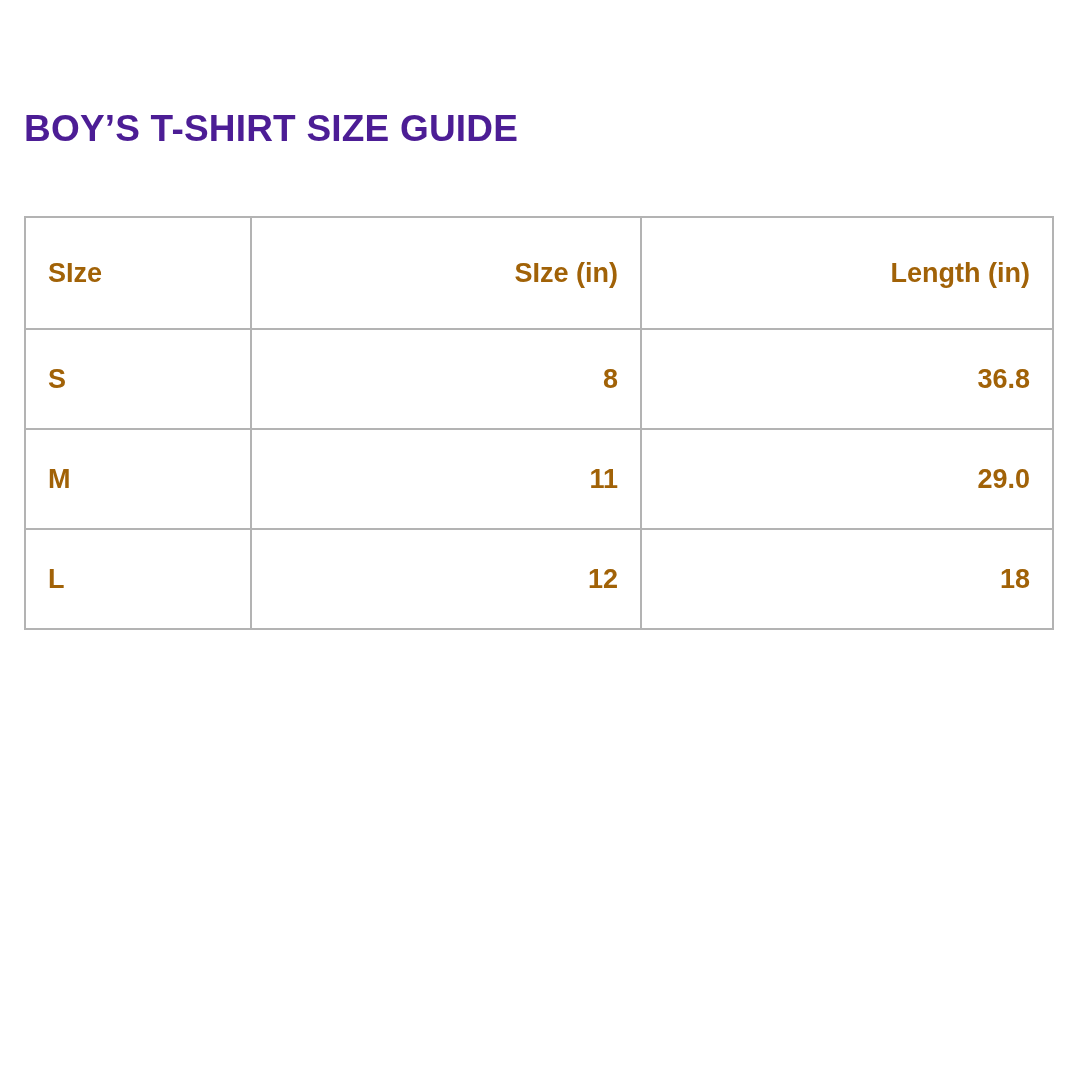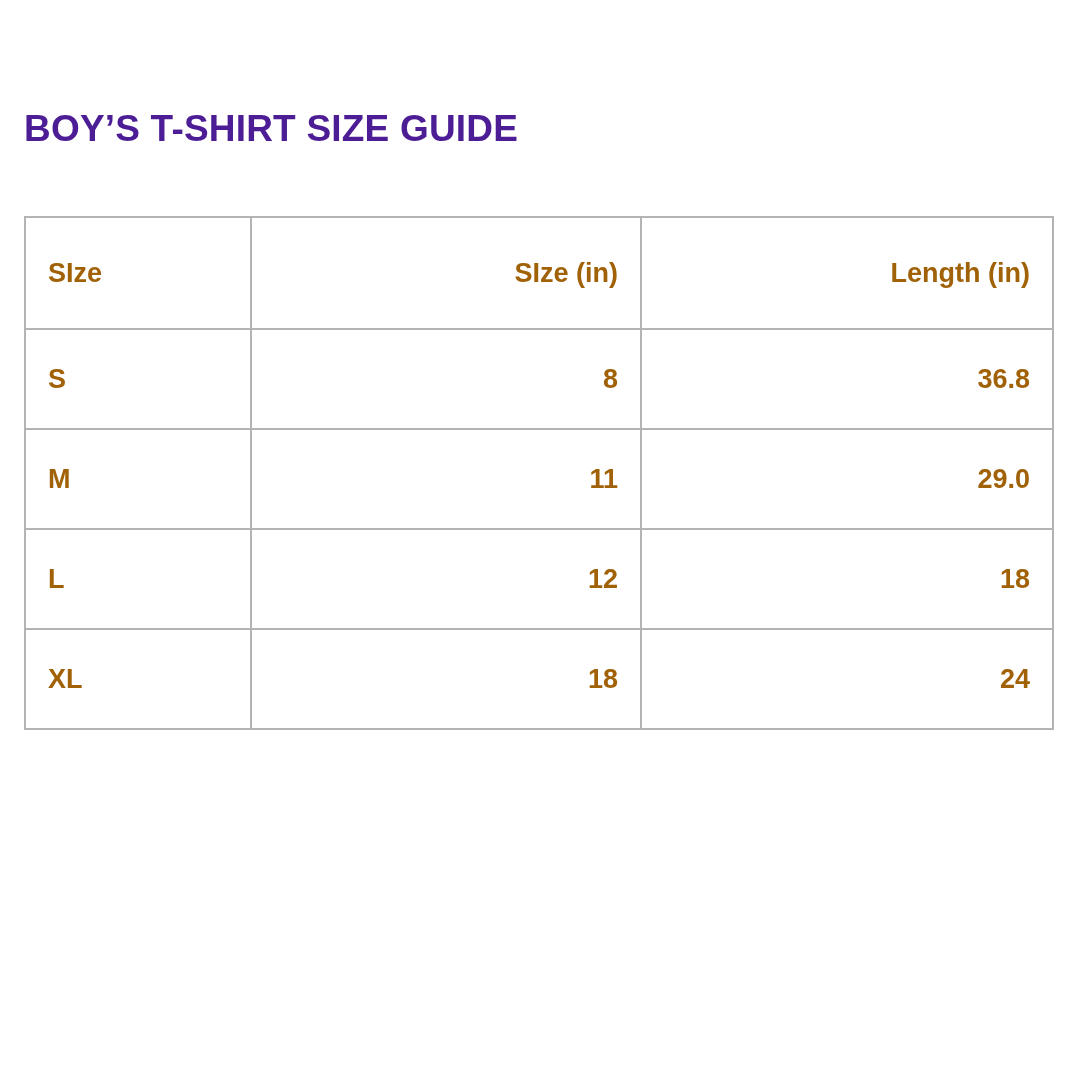--- a/index.html
+++ b/index.html
@@ -95,21 +95,16 @@
       <tr>
         <td class="col-left">M</td>
         <td class="col-right">11</td>
         <td class="col-right">29.0</td>
       </tr>
       <tr>
         <td class="col-left">L</td>
         <td class="col-right">12</td>
         <td class="col-right">18</td>
       </tr>
-      <tr>
-        <td class="col-left">XL</td>
-        <td class="col-right">18</td>
-        <td class="col-right">24</td>
-      </tr>
     </tbody>
   </table>
 
 </div>
 
 </body></html>

